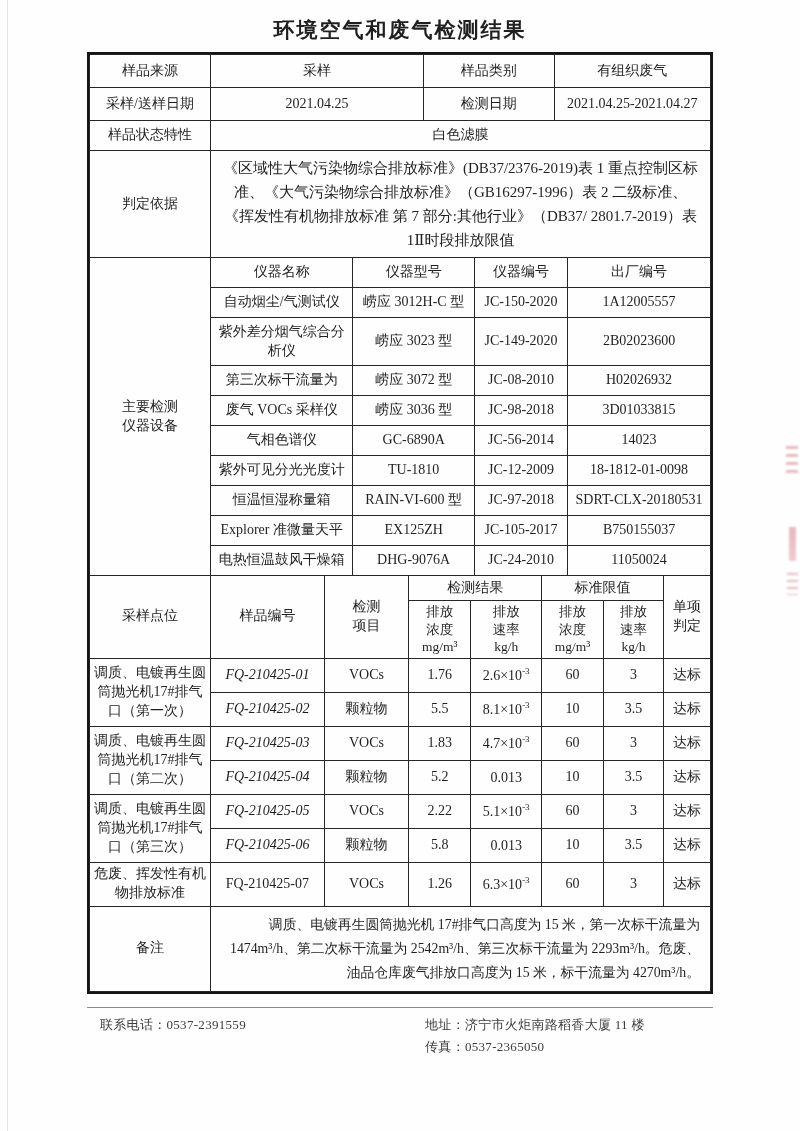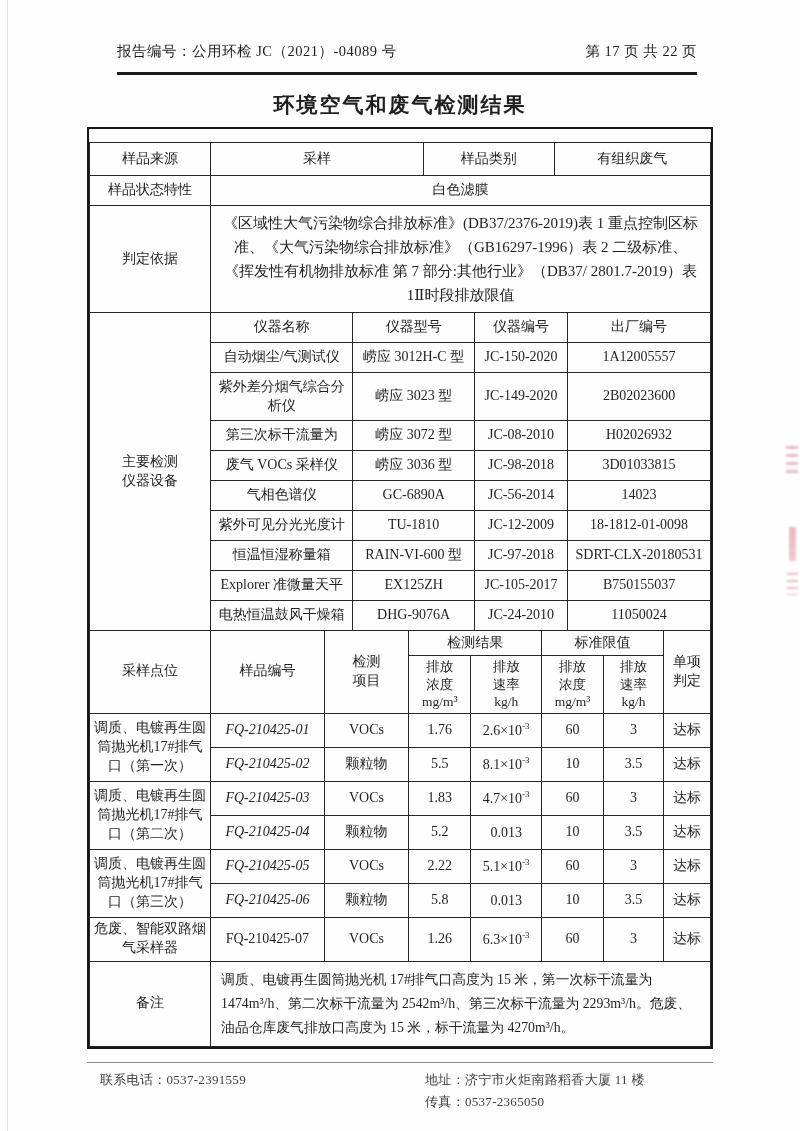--- a/index.html
+++ b/index.html
@@ -37,21 +37,20 @@
   .table-wrap {
     margin:8px 87px 0 87px;
     width:626px;
     border:2px solid #141414;
   }
   table {
     width:100%;
     border-collapse:collapse;
     table-layout:fixed;
     font-size:14px;
-    margin-top:13px;
   }
   table + table { margin-top:-1px; }
   td, th {
     border:1px solid #262626;
     text-align:center;
     vertical-align:middle;
     padding:2px 4px;
     font-weight:normal;
     line-height:1.35;
   }
@@ -59,21 +58,21 @@
   .h30 { height:30px; }
   .h25 { height:25px; }
   .h34 { height:34px;font-style:italic; }
   .h44 { height:44px; }
   .pre { white-space:pre-line; }
   .basis-cell {
     text-align:center; padding:5px 8px; line-height:1.6; height:66px;
     font-size:15px;
   }
   .remark-text {
-    text-align:left; padding:6px 10px; line-height:1.75; height:76px;
+    text-align:right; padding:6px 10px; line-height:1.75; height:76px;
     font-size:13.8px;
   }
   .subhead { font-size:13.5px; line-height:1.3; }
   sup { font-size:9px; }
   
   .footer-rule {
     margin:13px 87px 0 87px; width:626px;
     border-top:1.5px solid #8a8a8a;
   }
   .page-footer {
@@ -96,42 +95,44 @@
     background:linear-gradient(to bottom,#c34a5a,#d97784); }
   .frag3 { left:787px; top:573px; width:11px; height:22px;
     background:repeating-linear-gradient(to bottom,#c34a5a 0 2px,transparent 2px 7px); }
 </style>
 </head>
 <body>
 
 <div class="page">
   <div class="scan-edge"></div>
 
-  <div class="page-header">
-    <span>报告编号：公用环检 JC（2021）-04089 号</span>
-    <span>第 17 页 共 22 页</span>
-  </div>
 
   <div class="doc-title">环境空气和废气检测结果</div>
 
   <div class="table-wrap">
 
     <table>
       <colgroup>
           <col style="width:19.5%">
           <col style="width:34.3%">
           <col style="width:21.0%">
           <col style="width:25.2%">
         </colgroup>
       <tbody>
           <tr>
         <td class="h33">样品来源</td>
         <td>采样</td>
         <td>样品类别</td>
         <td>有组织废气</td>
+      </tr>
+      <tr>
+        <td class="h33">采样/送样日期</td>
+        <td>2021.04.25</td>
+        <td>检测日期</td>
+        <td>2021.04.25-2021.04.27</td>
       </tr>
       <tr>
         <td class="h30">样品状态特性</td>
         <td colspan="3">白色滤膜</td>
       </tr>
       <tr>
         <td>判定依据</td>
         <td colspan="3" class="basis-cell">《区域性大气污染物综合排放标准》(DB37/2376-2019)表 1 重点控制区标准、《大气污染物综合排放标准》（GB16297-1996）表 2 二级标准、《挥发性有机物排放标准 第 7 部分:其他行业》（DB37/ 2801.7-2019）表 1Ⅱ时段排放限值</td>
       </tr>
     </tbody>
@@ -302,21 +303,21 @@
         <td class="h34">FQ-210425-06</td>
         <td>颗粒物</td>
         <td>5.8</td>
         <td><span>0.013</span><sup></sup></td>
         <td>10</td>
         <td>3.5</td>
         <td>达标</td>
       </tr>
 
       <tr>
-        <td>危废、智能双路烟气采样器</td>
+        <td>危废、挥发性有机物排放标准</td>
         <td class="h44">FQ-210425-07</td>
         <td>VOCs</td>
         <td>1.26</td>
         <td><span>6.3×10</span><sup>-3</sup></td>
         <td>60</td>
         <td>3</td>
         <td>达标</td>
       </tr>
     </tbody>
       </table>

